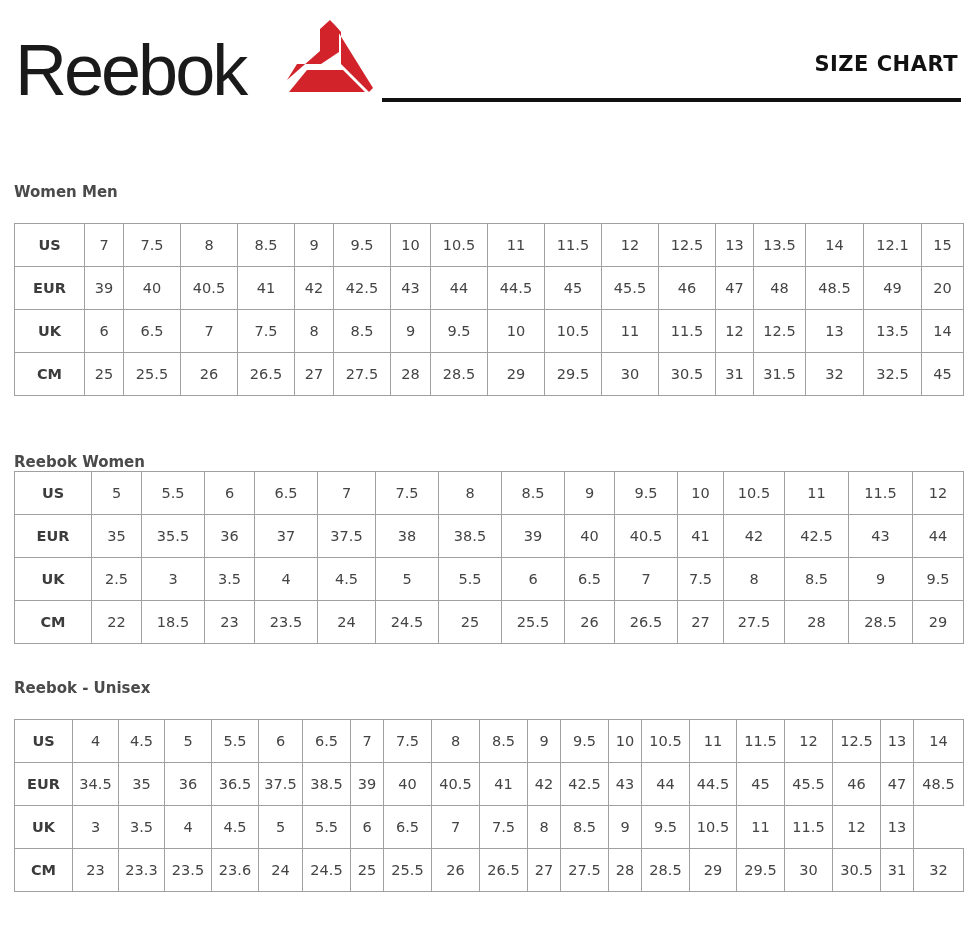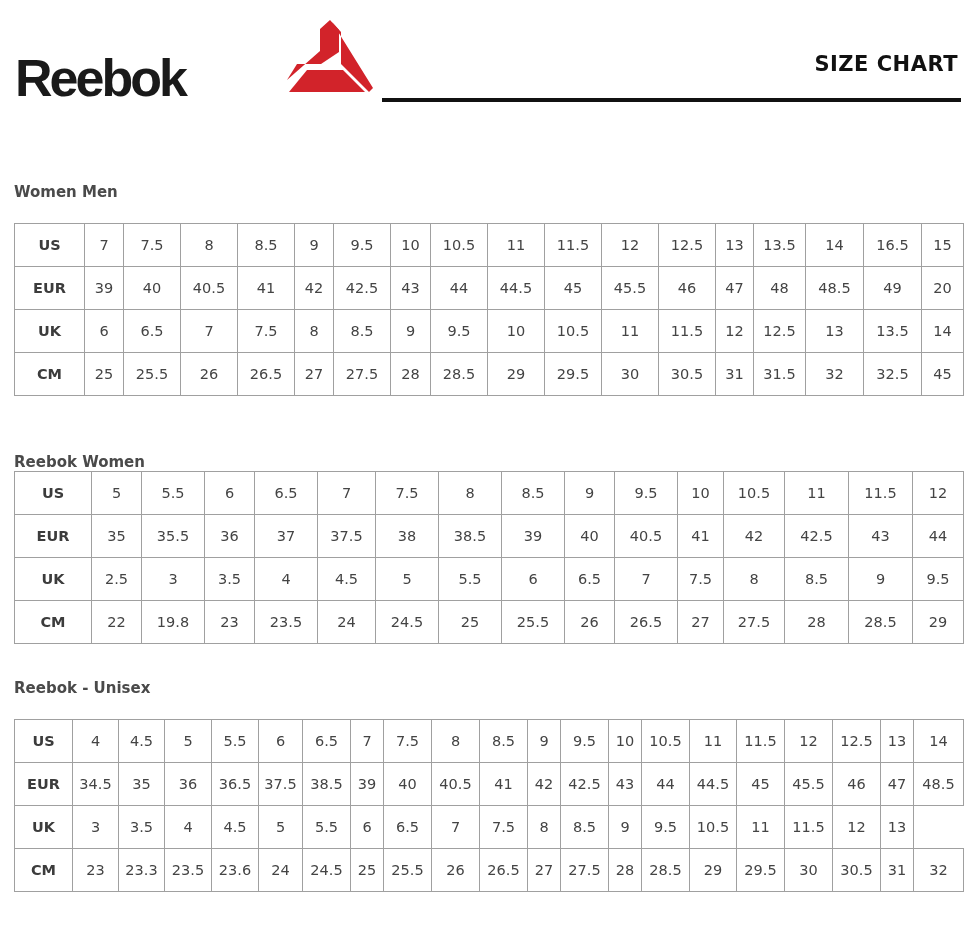--- a/index.html
+++ b/index.html
@@ -1,20 +1,20 @@
 <!DOCTYPE html>
 <html><head>
 <meta charset="utf-8">
 <style>
   html, body { margin: 0; padding: 0; background: #ffffff; }
   body { width: 980px; height: 934px; position: relative; overflow: hidden;
          font-family: "Liberation Sans", sans-serif; color: #444; }
   .logo { position: absolute; left: 15px; top: 18px; width: 345px; height: 80px; }
-  .logo-word { position: absolute; left: 0; top: 28px; font-family: "Liberation Sans", sans-serif;
-               font-weight: bold; font-size: 52px; letter-spacing: -3px; color: #1a1a1a; line-height: 64px; }
+  .logo-word { position: absolute; left: 0; top: 20px; font-family: "Liberation Sans", sans-serif;
+               font-weight: normal; font-size: 72px; letter-spacing: -3px; color: #1a1a1a; line-height: 64px; }
   .logo-delta { position: absolute; left: 272px; top: 2px; width: 86px; height: 72px; }
   .title { position: absolute; right: 22px; top: 52px; font-family: "DejaVu Sans", sans-serif;
            font-weight: bold; font-size: 21px; color: #111; letter-spacing: 0.5px; }
   .title-rule { position: absolute; left: 382px; top: 98px; width: 579px; height: 4px; background: #111; }
   .section-title { position: absolute; left: 14px; font-family: "DejaVu Sans", sans-serif;
                    font-weight: bold; font-size: 15px; color: #4a4a4a; }
   table.sizes { position: absolute; left: 14px; border-collapse: collapse; table-layout: fixed;
                 font-family: "DejaVu Sans", sans-serif; font-size: 14.5px; color: #444; }
   table.sizes td { border: 1px solid #a0a0a0; height: 42px; padding: 0; text-align: center; vertical-align: middle; }
   table.sizes td.rh { font-weight: bold; color: #3c3c3c; }
@@ -67,21 +67,21 @@
         <td>9.5</td>
         <td>10</td>
         <td>10.5</td>
         <td>11</td>
         <td>11.5</td>
         <td>12</td>
         <td>12.5</td>
         <td>13</td>
         <td>13.5</td>
         <td>14</td>
-        <td>16.5</td>
+        <td>12.1</td>
         <td>15</td>
       </tr>
       <tr>
         <td class="rh">EUR</td>
         <td>39</td>
         <td>40</td>
         <td>40.5</td>
         <td>41</td>
         <td>42</td>
         <td>42.5</td>
@@ -211,21 +211,21 @@
         <td>7</td>
         <td>7.5</td>
         <td>8</td>
         <td>8.5</td>
         <td>9</td>
         <td>9.5</td>
       </tr>
       <tr>
         <td class="rh">CM</td>
         <td>22</td>
-        <td>19.8</td>
+        <td>18.5</td>
         <td>23</td>
         <td>23.5</td>
         <td>24</td>
         <td>24.5</td>
         <td>25</td>
         <td>25.5</td>
         <td>26</td>
         <td>26.5</td>
         <td>27</td>
         <td>27.5</td>

